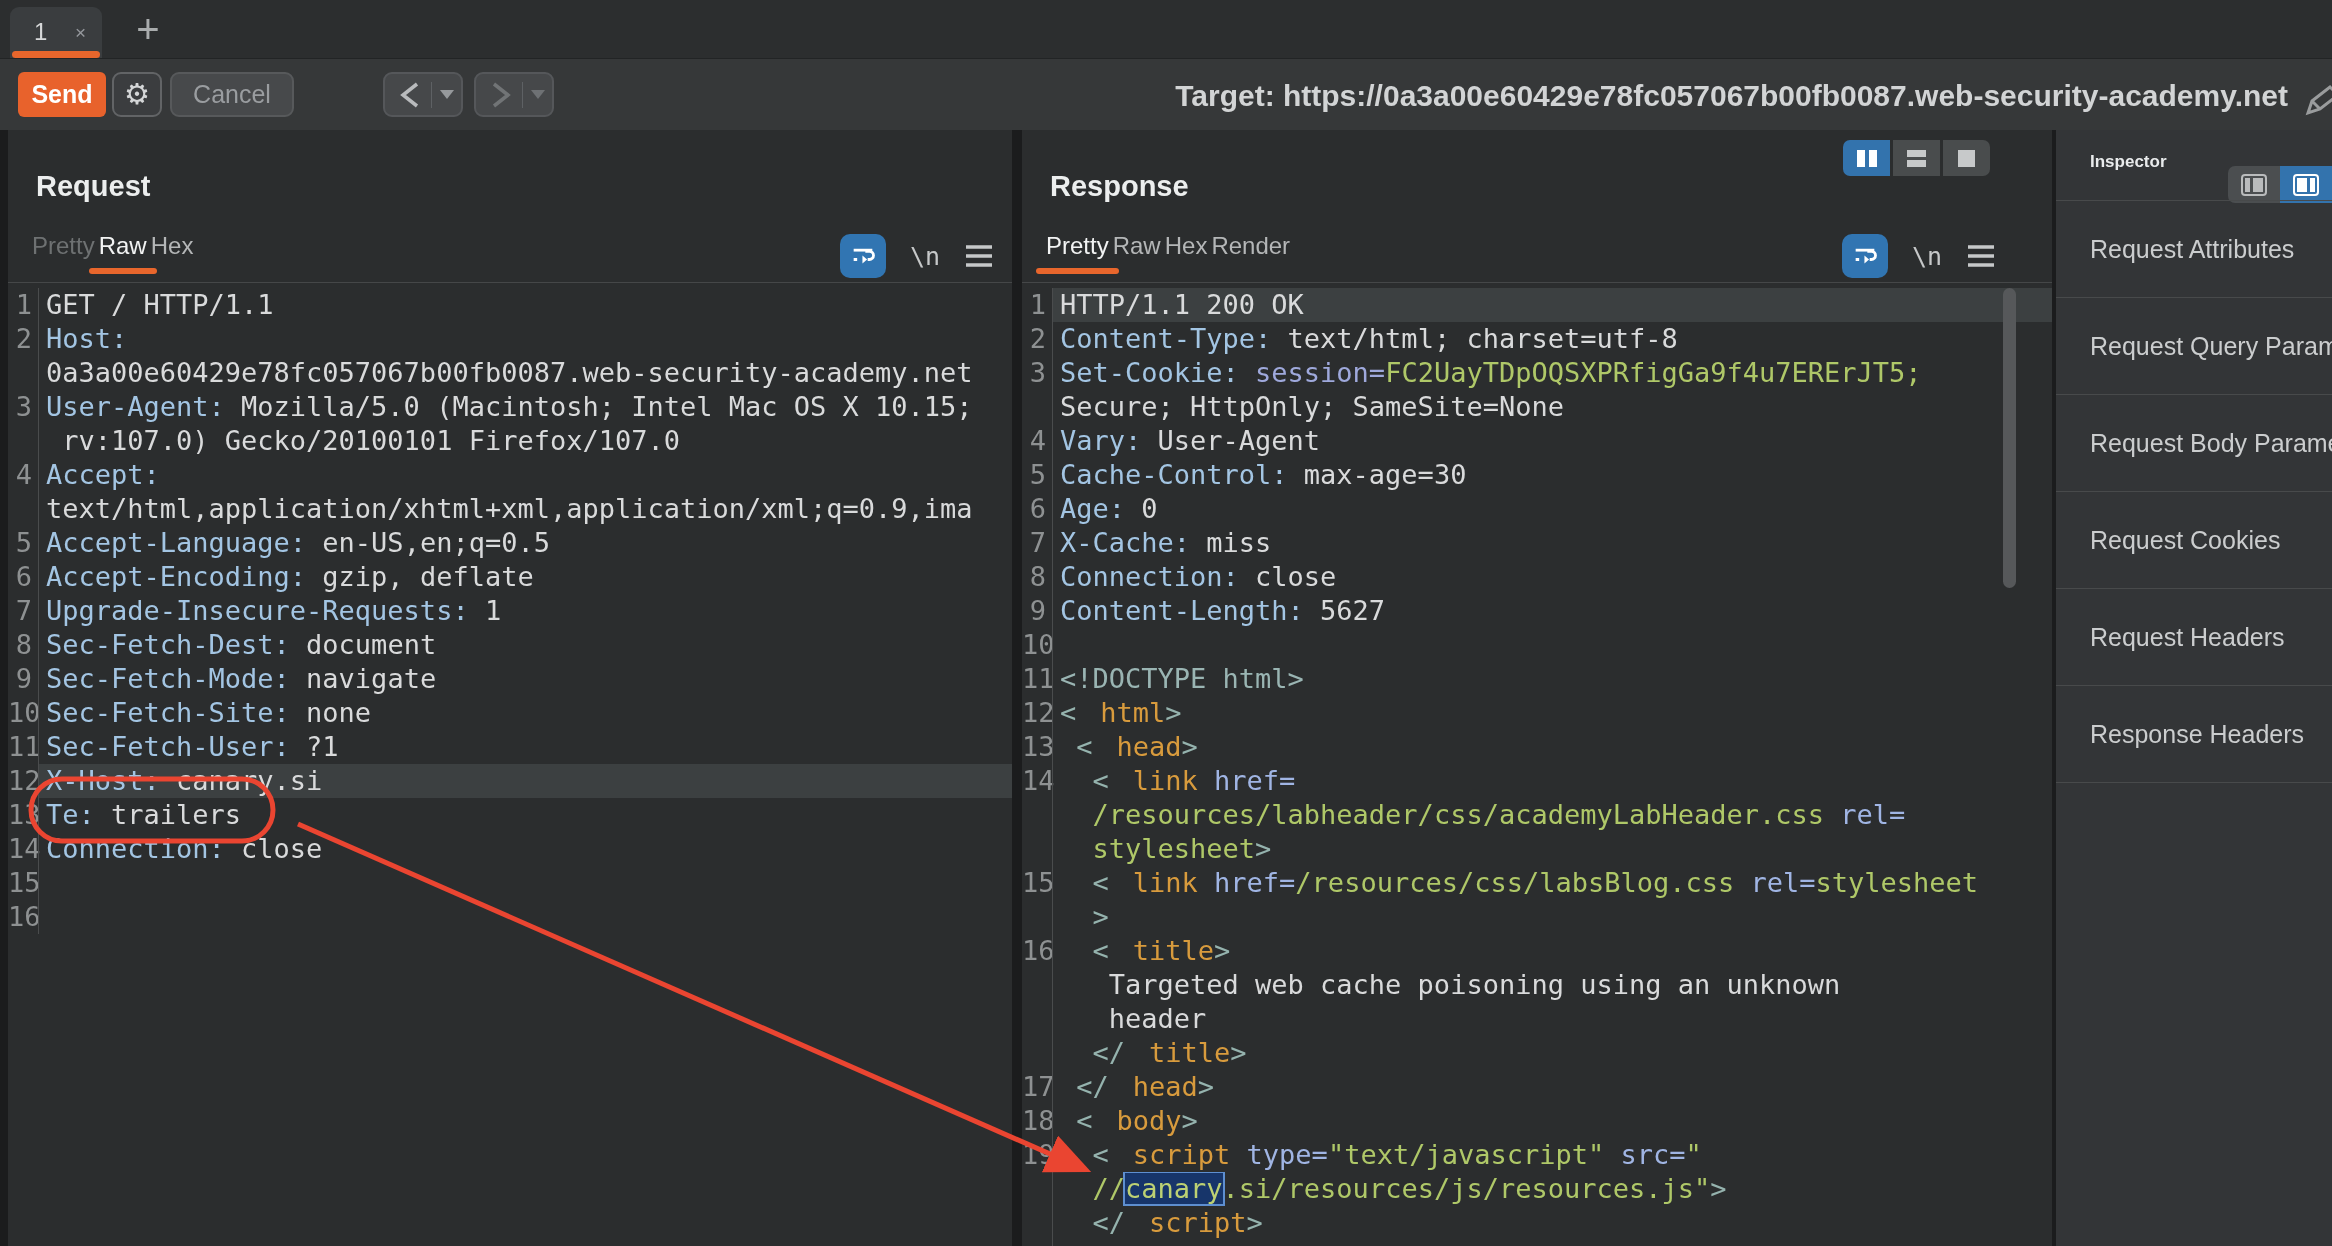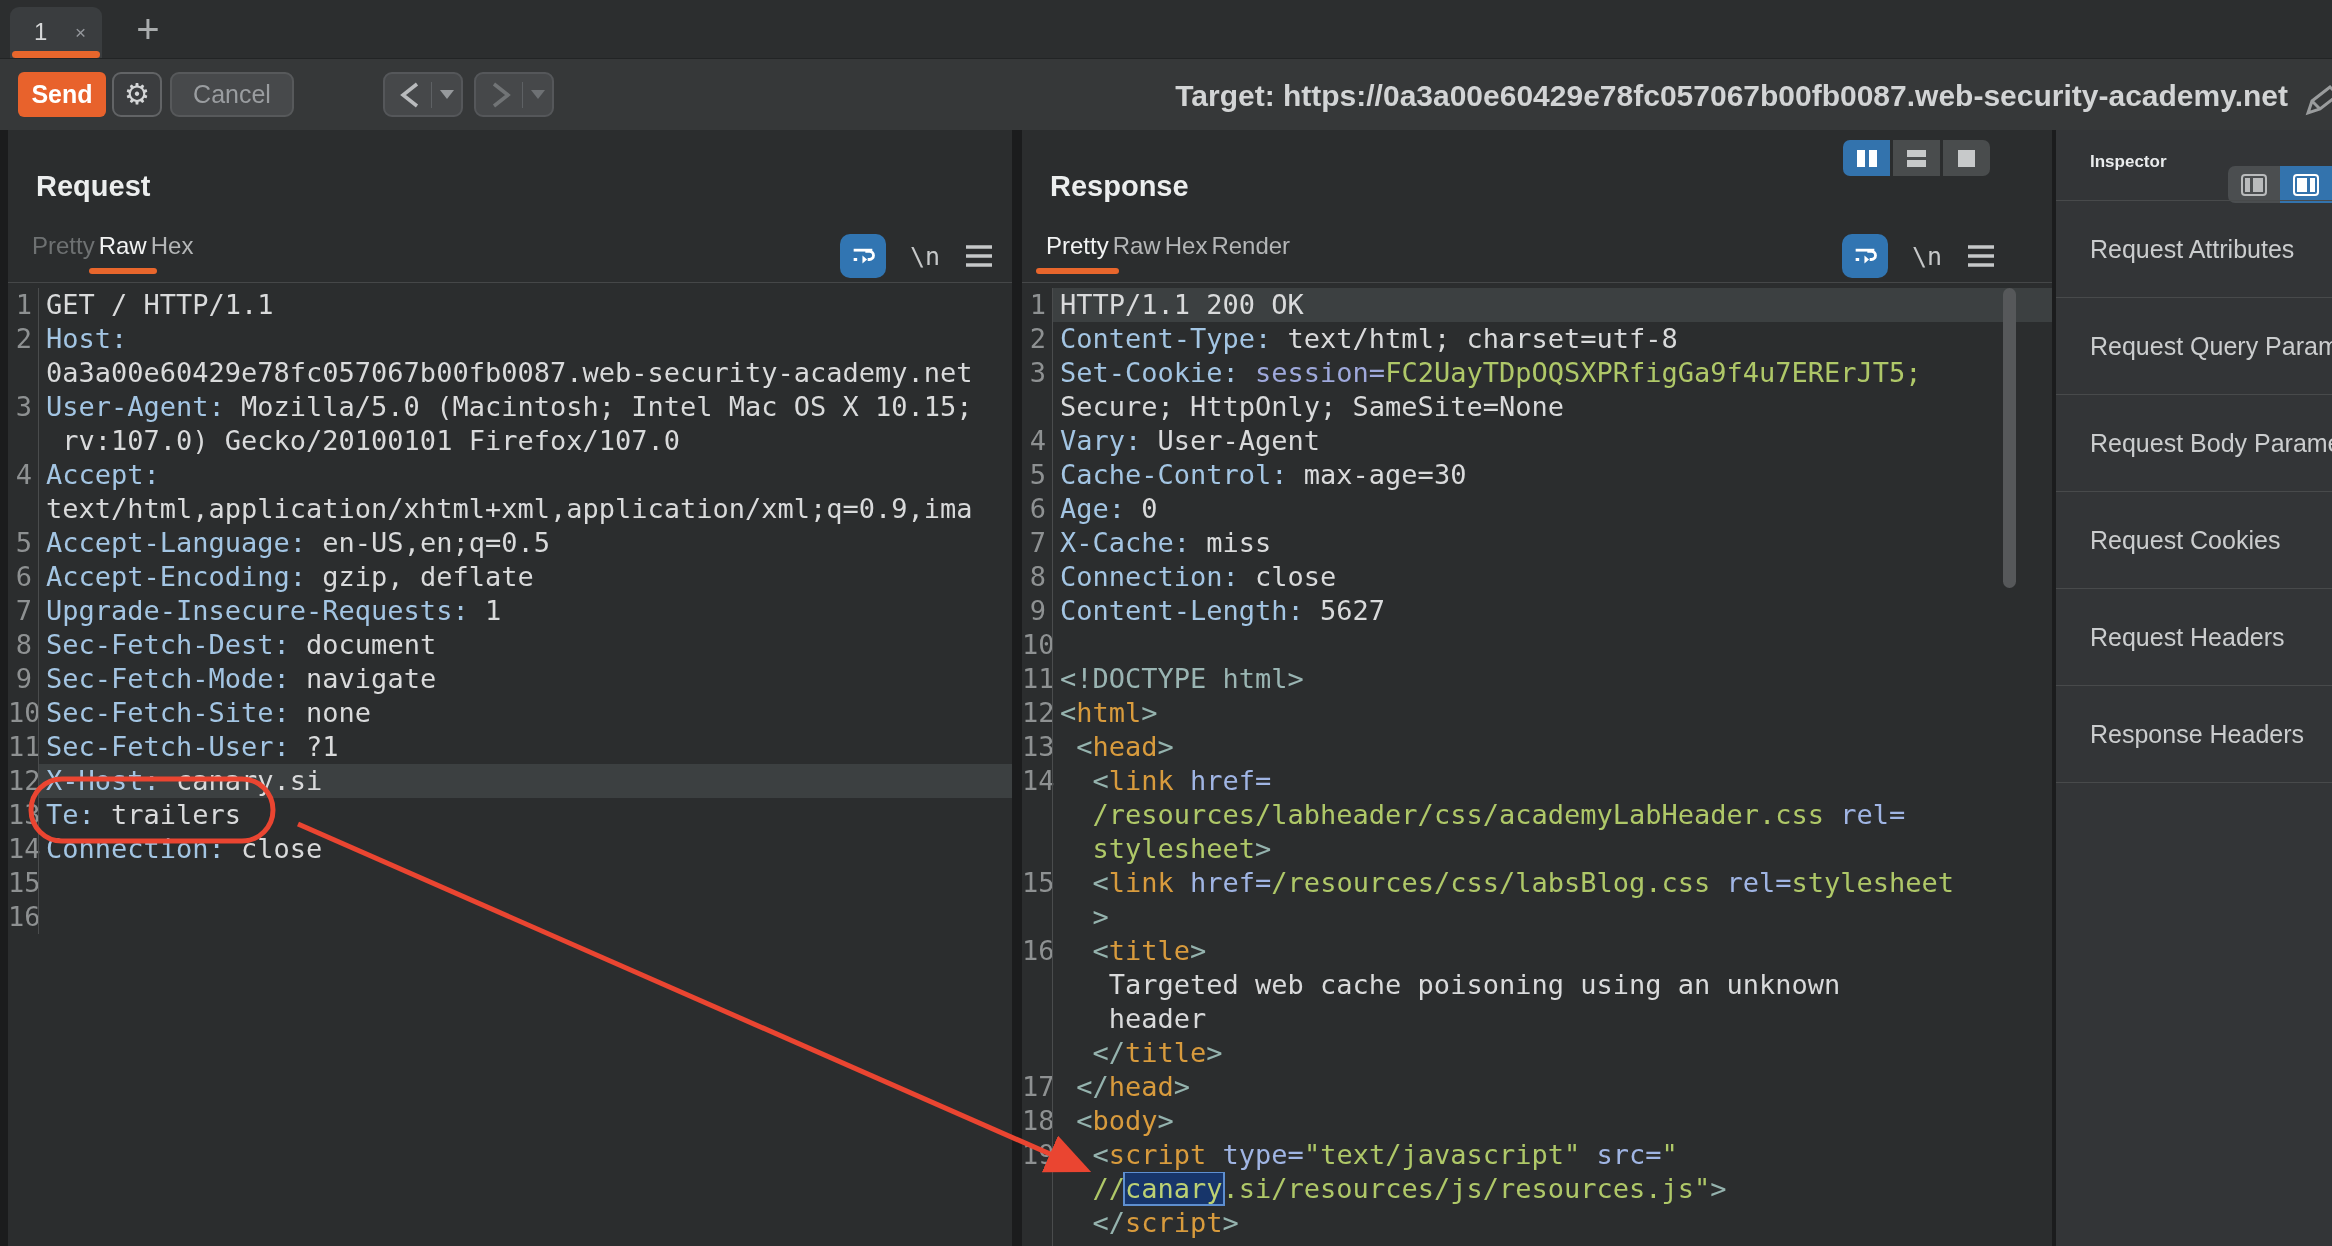--- a/index.html
+++ b/index.html
@@ -75,21 +75,21 @@
   .erow { display:flex; height:34px; line-height:34px; white-space:pre; }
   .ln { width:30px; flex:0 0 30px; text-align:right; padding-right:6px; color:#8e9192; }
   .gut { width:1px; flex:0 0 1px; background:#4a4c4d; }
   .code { flex:1; padding-left:7px; overflow:hidden; }
   .erow.hl .code { background:#3c4041; }
   .sg-tx { color:#d9dadb; }
   .sg-nm { color:#a3c5e3; }
   .sg-pr { color:#9fa9dc; }
   .sg-at { color:#a0b5e4; }
   .sg-gr { color:#afc868; }
-  .sg-tg { color:#d89b3d; }
+  .sg-tg { color:#d89b3d;margin-left:24px; }
   .sg-br { color:#95b3ae; }
   .sg-dt { color:#9ab5b3; }
   .sg-mk { color:#bdd173; background:#17356a; outline:2px solid #5e8fd0; }
 
   .vscroll { position:absolute; right:36px; top:158px; width:13px; height:300px; background:#56585a; border-radius:7px; }
 
   
   .inspector { position:absolute; left:2056px; top:0; width:276px; height:1116px; background:#333537; overflow:hidden; }
   .insp-title { position:absolute; left:34px; top:22px; font-size:17px; font-weight:bold; color:#e9ebec; }
   .insp-toggle { position:absolute; right:0; top:36px; display:flex; }

